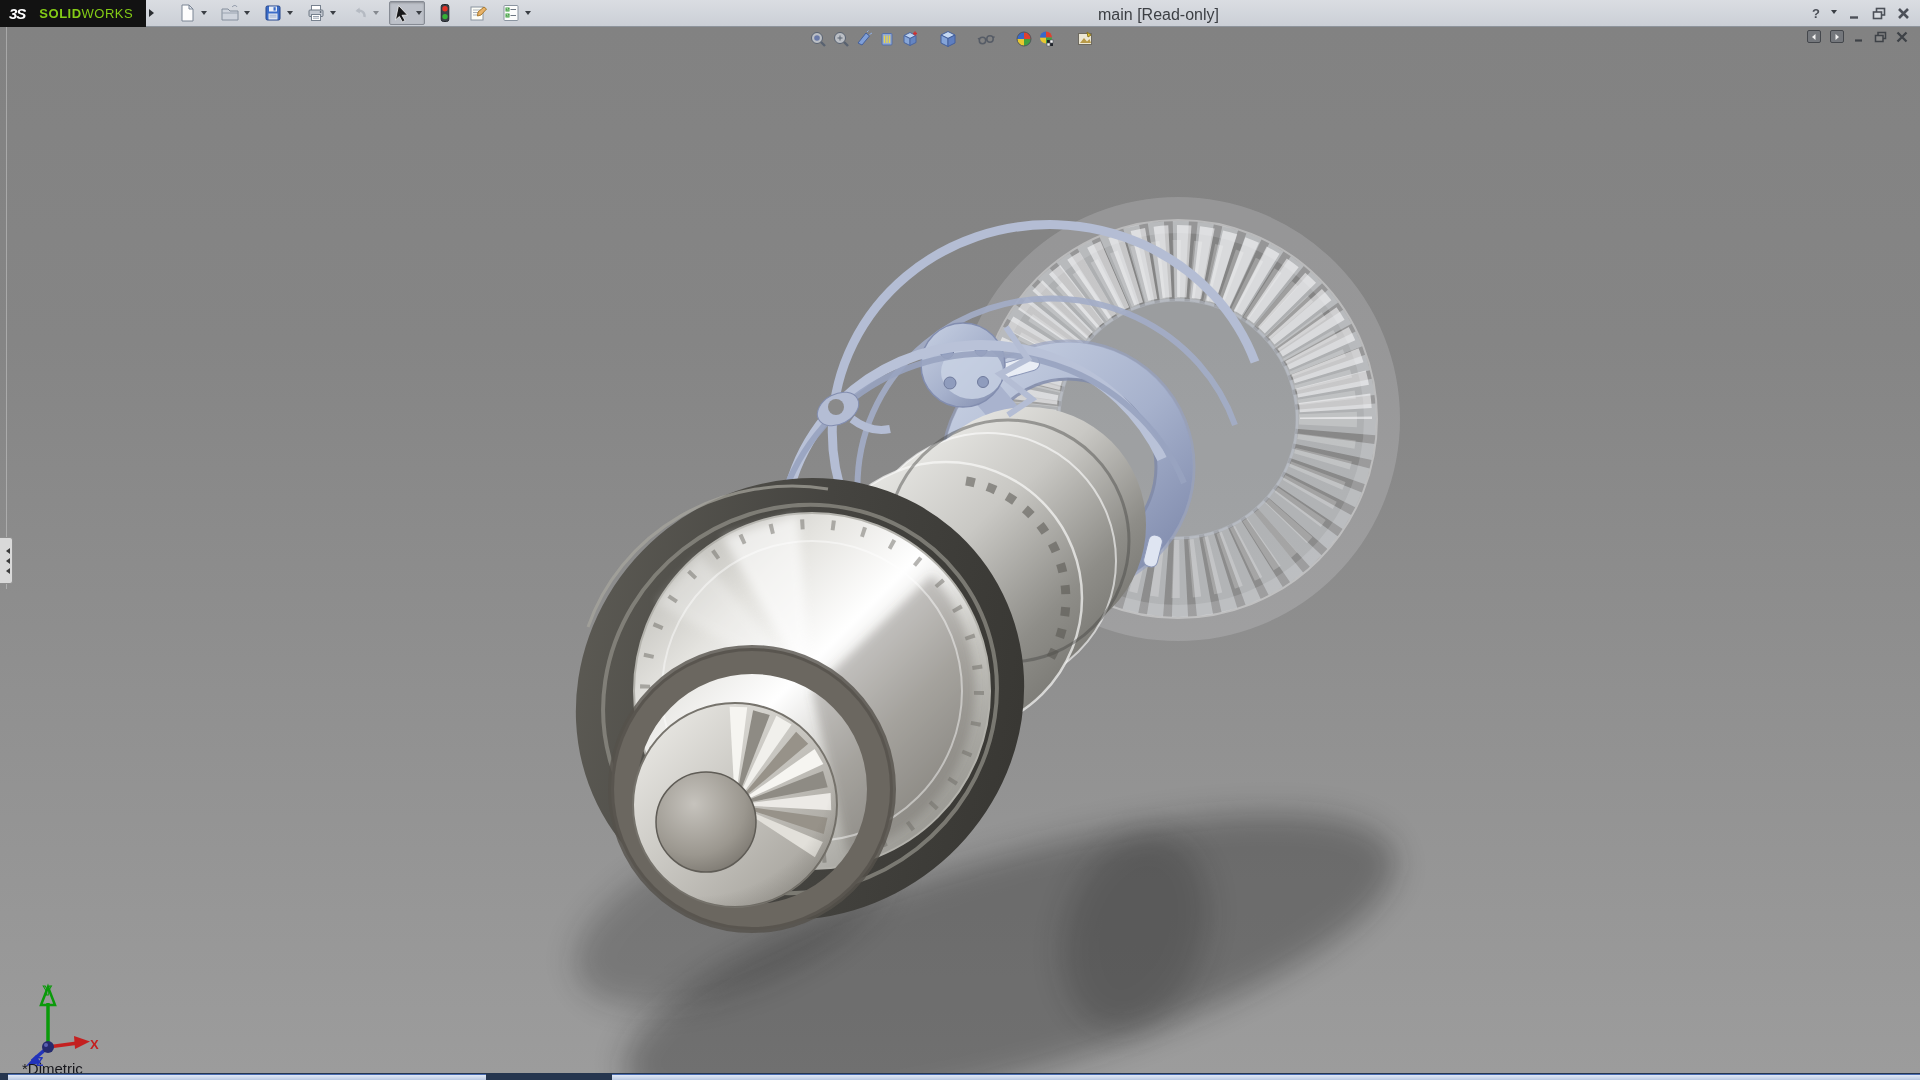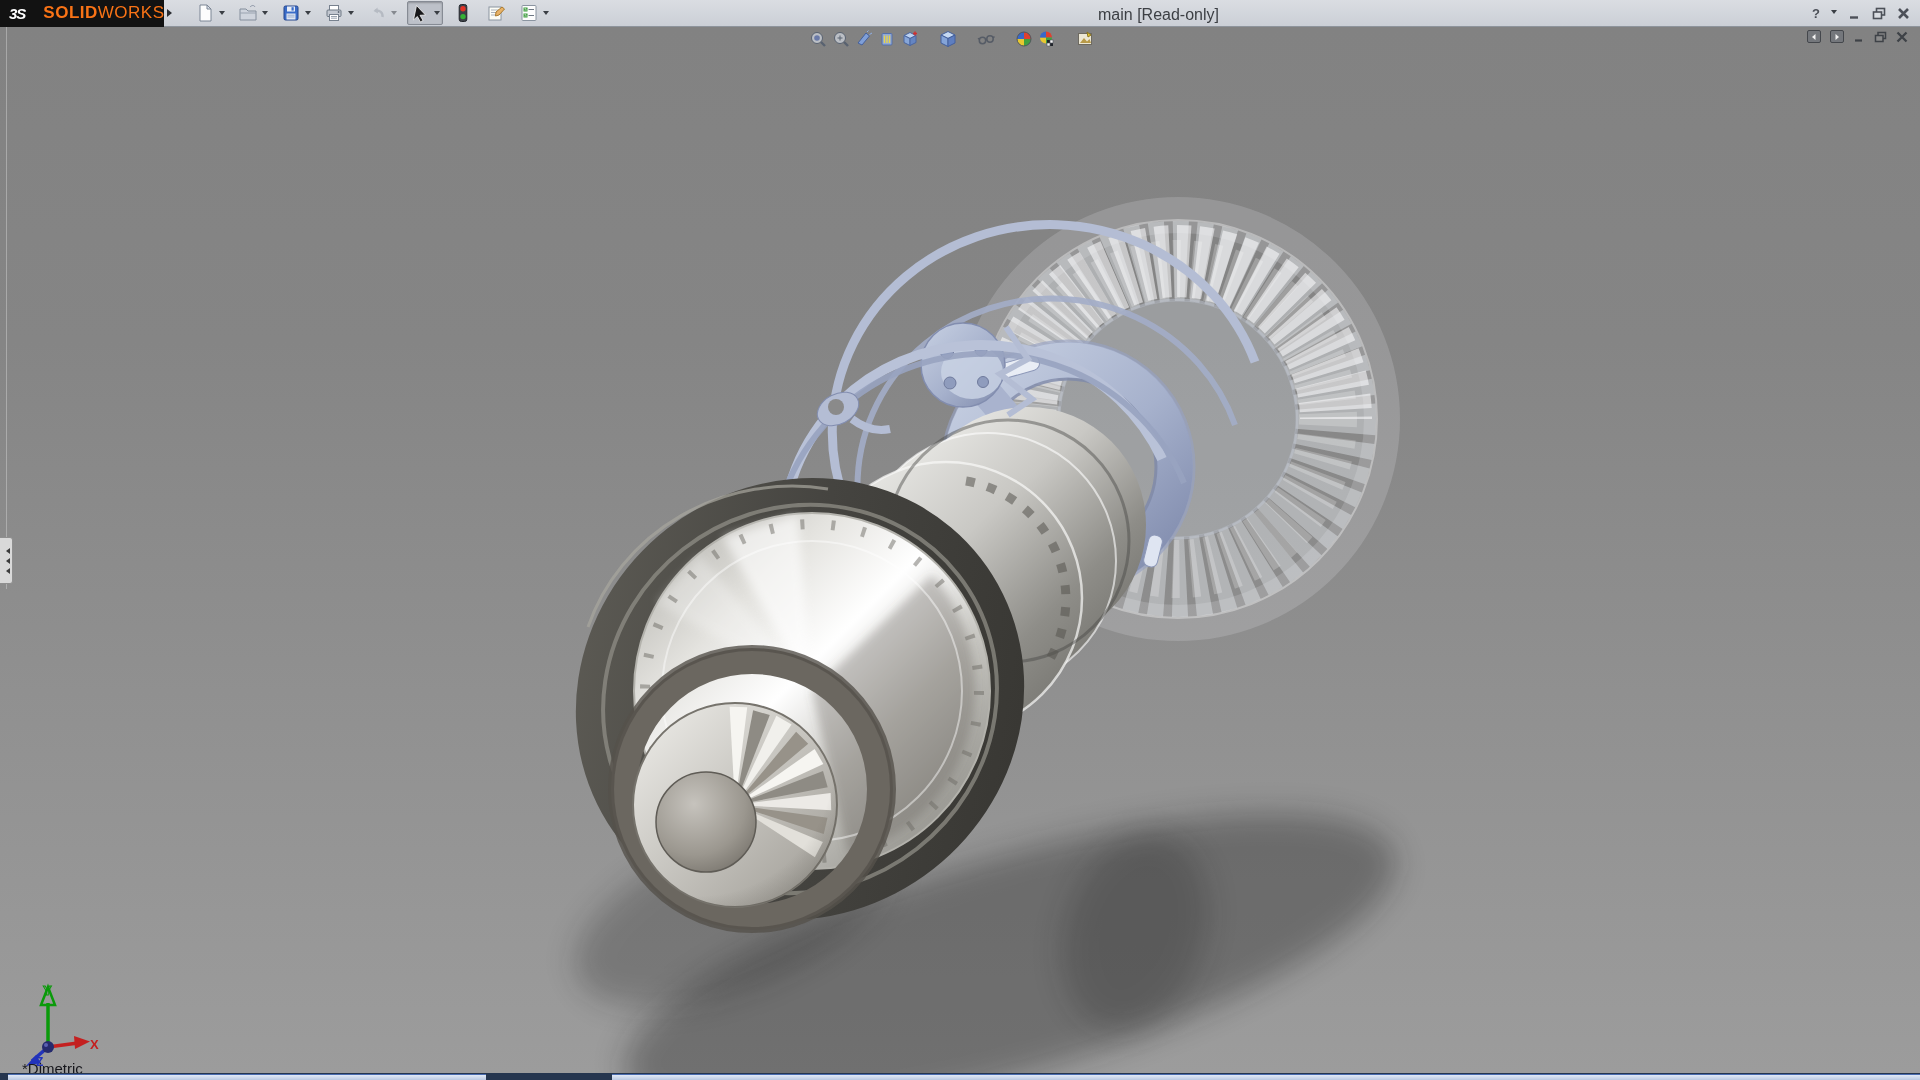--- a/index.html
+++ b/index.html
@@ -2,24 +2,24 @@
 <html><head>
 <meta charset="utf-8">
 <style>
   * { margin:0; padding:0; box-sizing:border-box; }
   html,body { width:1920px; height:1080px; overflow:hidden; font-family:"Liberation Sans", sans-serif; }
   .app { position:relative; width:1920px; height:1080px; background:#9a9a9a; }
 
   
   .titlebar { position:relative; height:27px; background:linear-gradient(#dadde2,#cbcfd6);
               border-bottom:1px solid #8e949c; display:flex; align-items:center; }
-  .logoblock { height:27px; width:164px; background:#121212; display:flex; align-items:center;
-               padding-left:9px; gap:5px; flex:0 0 auto; }
+  .logoblock { height:27px; width:146px; background:#121212; display:flex; align-items:center;
+               padding-left:9px; gap:14px; flex:0 0 auto; }
   .logoglyph { color:#fff; font-style:italic; font-weight:bold; font-size:15px; letter-spacing:-1px; }
-  .brandtxt { color:#f97316; font-size:17px; letter-spacing:.5px;margin-left:13px; }
+  .brandtxt { color:#84cc16; font-size:13px; letter-spacing:.5px; }
   .brandtxt .b { font-weight:bold; }
   .flyarrow { width:0; height:0; border:4px solid transparent; border-left:5px solid #2a2d31; margin-left:3px; }
   .maintb { display:flex; align-items:center; margin-left:16px; gap:7px; }
   .tbtn { display:flex; align-items:center; padding:1px 2px; border:1px solid transparent; border-radius:2px; }
   .tbtn svg { display:block; }
   .tbtn.pressed { background:#bdc1c9; border-color:#868b94; box-shadow:inset 0 1px 2px rgba(0,0,0,.25); }
   .tbtn.disabled { opacity:.5; }
   .dn { width:0; height:0; border:3px solid transparent; border-top:4px solid #3a3e44; margin-left:4px; margin-top:3px; }
   .wintitle { position:absolute; left:1098px; top:6px; font-size:16px; color:#3c3f44; }
   .winctrls { position:absolute; right:10px; top:0; height:26px; display:flex; align-items:center; gap:11px; }

